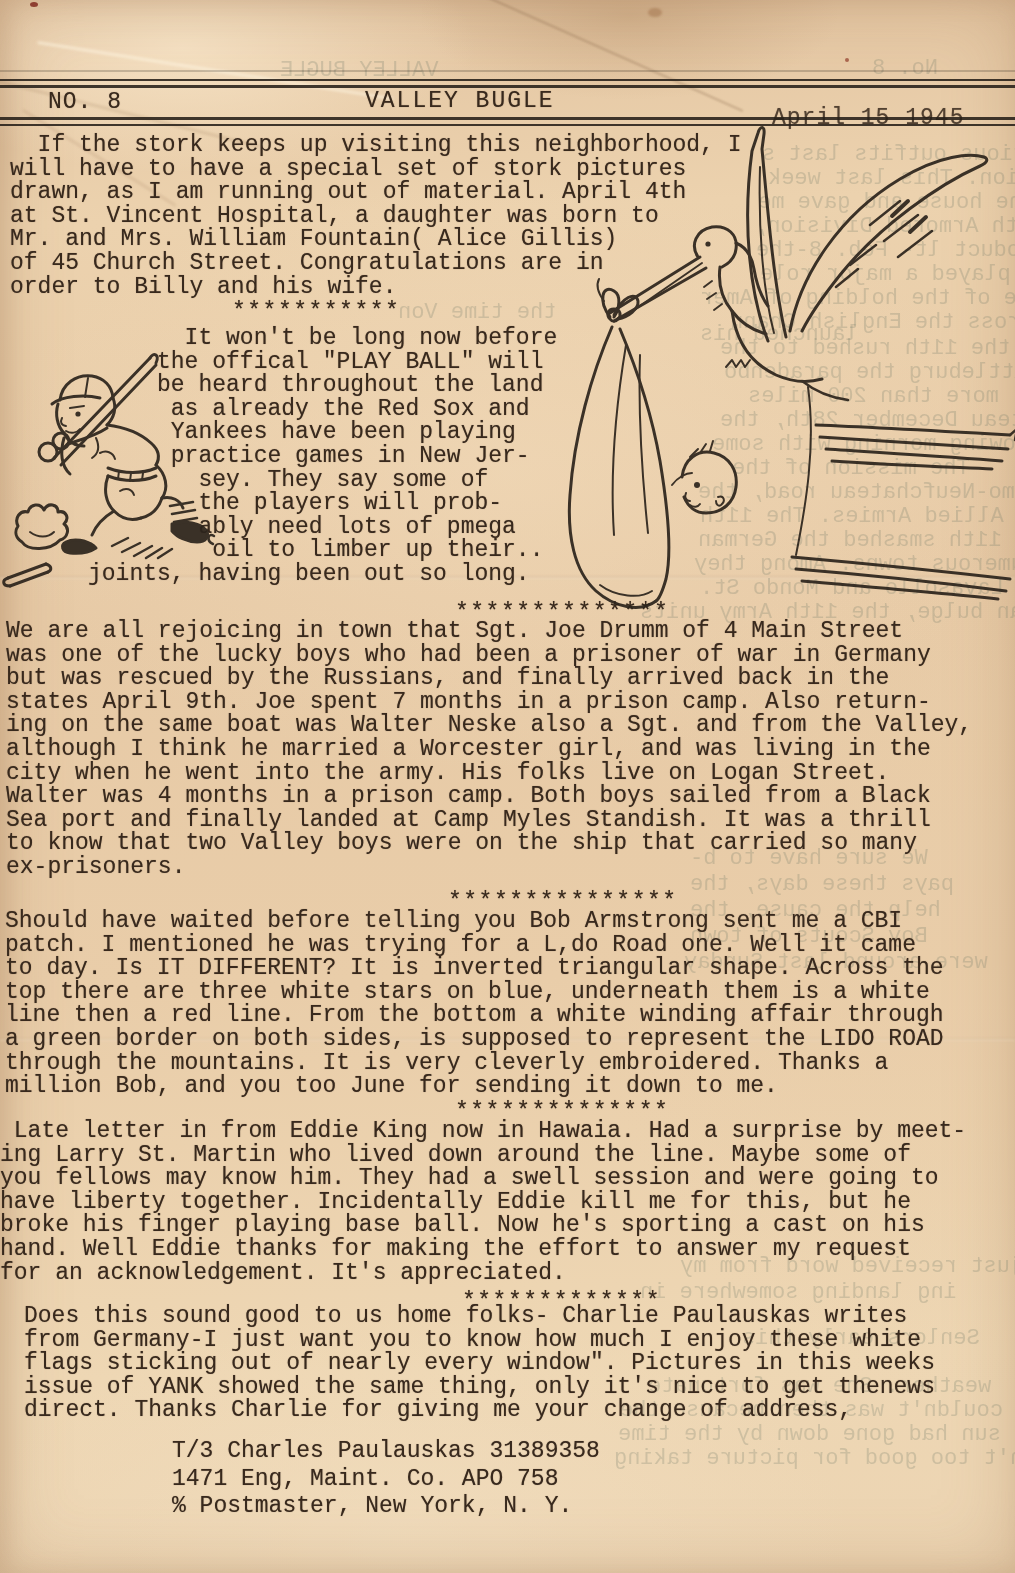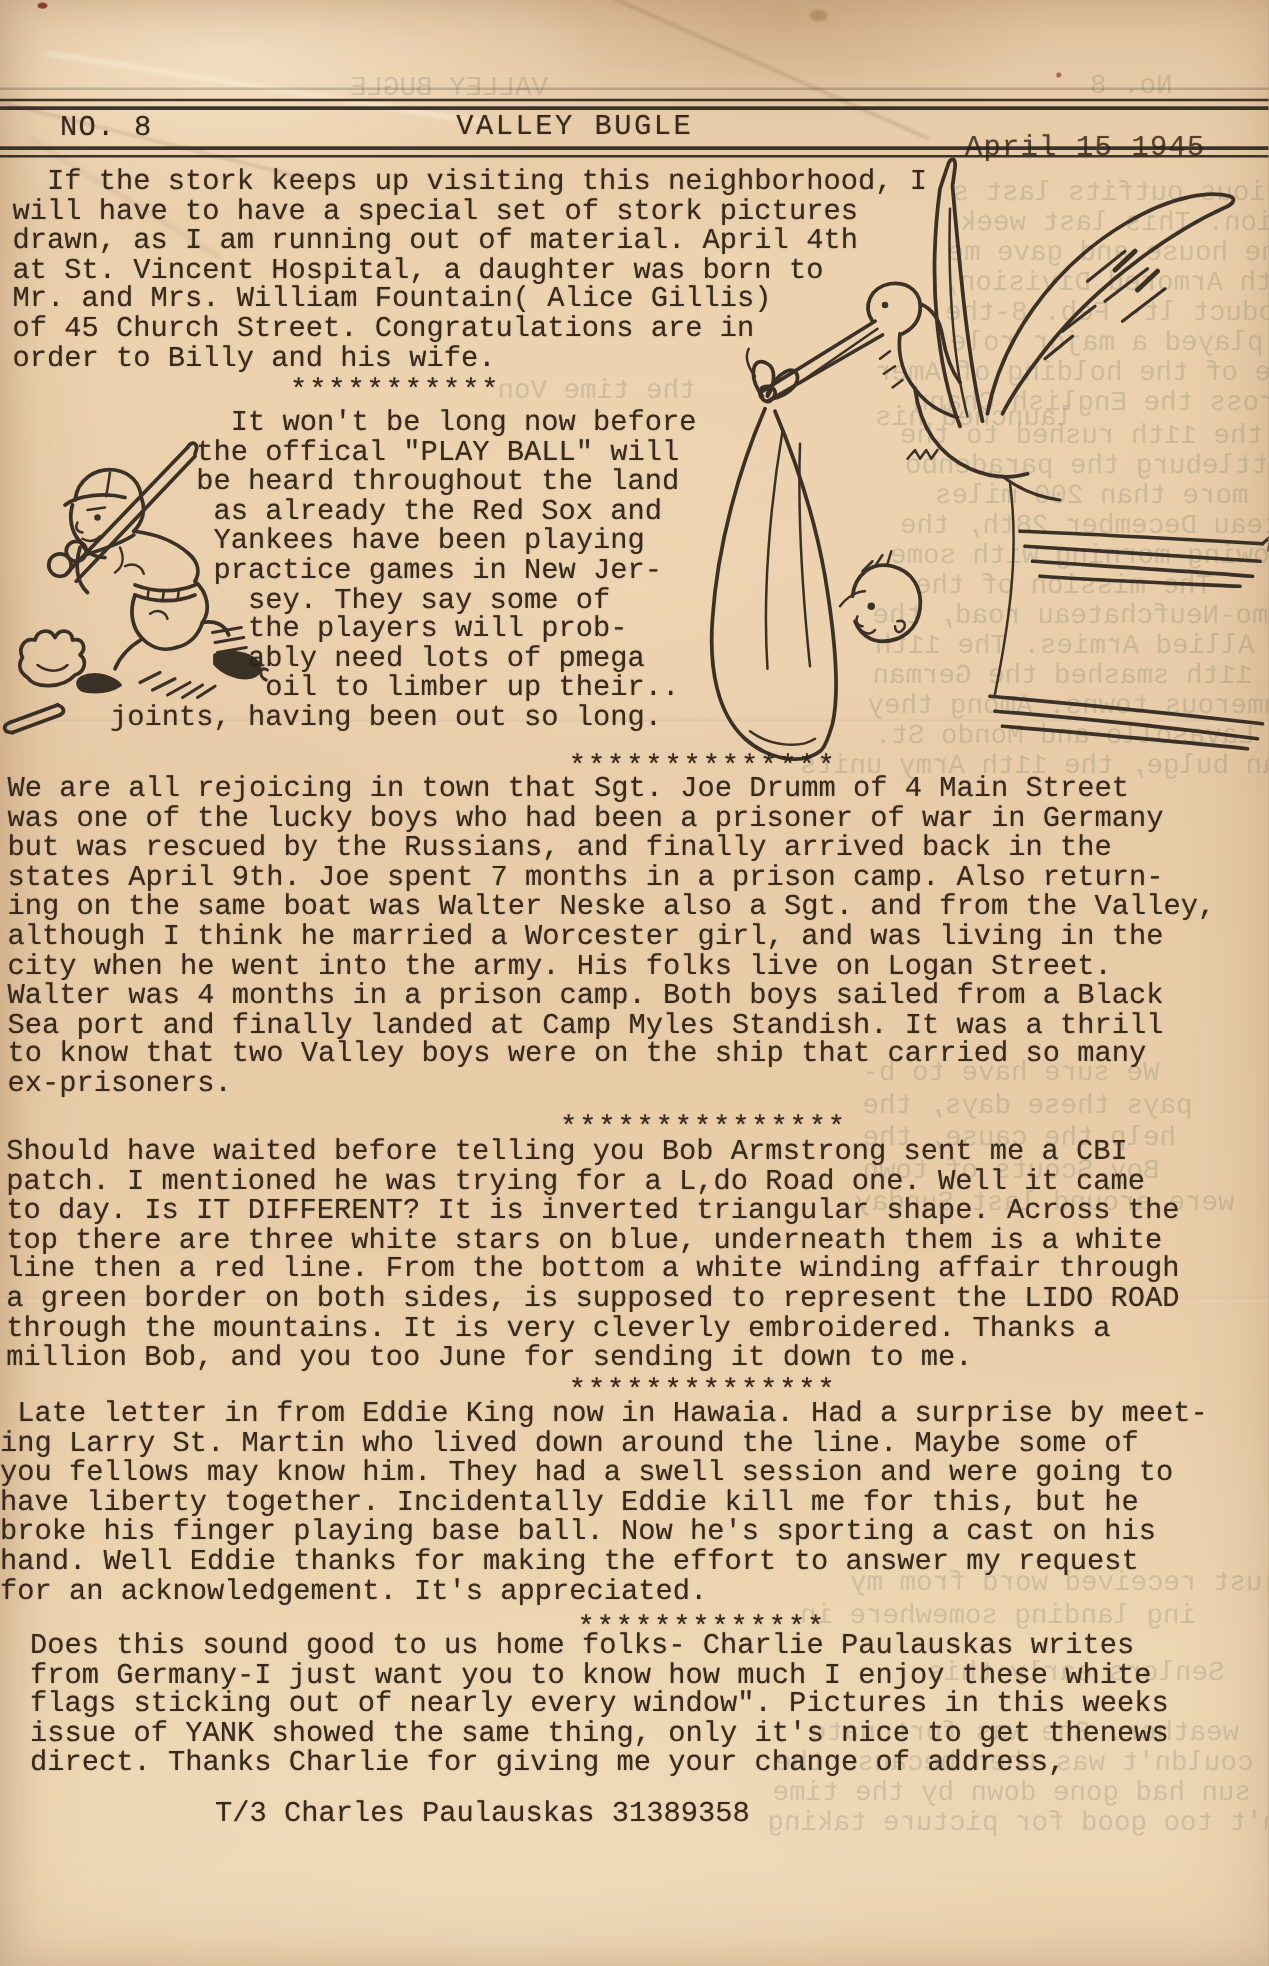--- a/index.html
+++ b/index.html
@@ -121,21 +121,21 @@
   <div class="article ink" style="left:6px;top:620px;"><div>We are all rejoicing in town that Sgt. Joe Drumm of 4 Main Street</div><div>was one of the lucky boys who had been a prisoner of war in Germany</div><div>but was rescued by the Russians, and finally arrived back in the</div><div>states April 9th. Joe spent 7 months in a prison camp. Also return-</div><div>ing on the same boat was Walter Neske also a Sgt. and from the Valley,</div><div>although I think he married a Worcester girl, and was living in the</div><div>city when he went into the army. His folks live on Logan Street.</div><div>Walter was 4 months in a prison camp. Both boys sailed from a Black</div><div>Sea port and finally landed at Camp Myles Standish. It was a thrill</div><div>to know that two Valley boys were on the ship that carried so many</div><div>ex-prisoners.</div></div>
   <div class="sep ink" style="left:448px;top:889px;">***************</div>
 
   <div class="article ink" style="left:5px;top:910px;"><div>Should have waited before telling you Bob Armstrong sent me a CBI</div><div>patch. I mentioned he was trying for a L,do Road one. Well it came</div><div>to day. Is IT DIFFERENT? It is inverted triangular shape. Across the</div><div>top there are three white stars on blue, underneath them is a white</div><div>line then a red line. From the bottom a white winding affair through</div><div>a green border on both sides, is supposed to represent the LIDO ROAD</div><div>through the mountains. It is very cleverly embroidered. Thanks a</div><div>million Bob, and you too June for sending it down to me.</div></div>
   <div class="sep ink" style="left:455px;top:1099px;">**************</div>
 
   <div class="article ink" style="left:0px;top:1120px;"><div> Late letter in from Eddie King now in Hawaia. Had a surprise by meet-</div><div>ing Larry St. Martin who lived down around the line. Maybe some of</div><div>you fellows may know him. They had a swell session and were going to</div><div>have liberty together. Incidentally Eddie kill me for this, but he</div><div>broke his finger playing base ball. Now he's sporting a cast on his</div><div>hand. Well Eddie thanks for making the effort to answer my request</div><div>for an acknowledgement. It's appreciated.</div></div>
   <div class="sep ink" style="left:462px;top:1289px;">*************</div>
 
   <div class="article ink" style="left:24px;top:1305px;"><div>Does this sound good to us home folks- Charlie Paulauskas writes</div><div>from Germany-I just want you to know how much I enjoy these white</div><div>flags sticking out of nearly every window". Pictures in this weeks</div><div>issue of YANK showed the same thing, only it's nice to get thenews</div><div>direct. Thanks Charlie for giving me your change of address,</div></div>
-  <div class="article addr ink" style="left:172px;top:1438px;"><div>T/3 Charles Paulauskas 31389358</div></div>
+  <div class="article addr ink" style="left:172px;top:1438px;"><div>T/3 Charles Paulauskas 31389358</div><div>1471 Eng, Maint. Co. APO 758</div><div>% Postmaster, New York, N. Y.</div></div>
 
 
   <svg class="illust" style="left:0px;top:340px;" width="240" height="275" viewBox="0 0 240 275" fill="none" stroke="#2c241c" stroke-width="3" stroke-linecap="round" stroke-linejoin="round" opacity="0.92">
     <path d="M60,60 C62,44 76,34 92,36 C104,38 112,46 113,58"></path>
     <path d="M52,64 C62,56 84,54 100,58"></path>
     <path d="M88,38 L85,57" stroke-width="2"></path>
     <path d="M58,64 C55,74 57,86 64,93"></path>
     <circle cx="78" cy="74" r="2.6" fill="#2c241c" stroke="none"></circle>
     <path d="M70,68 L84,66" stroke-width="2"></path>
     <path d="M62,78 C60,82 61,85 66,86" stroke-width="2"></path>

